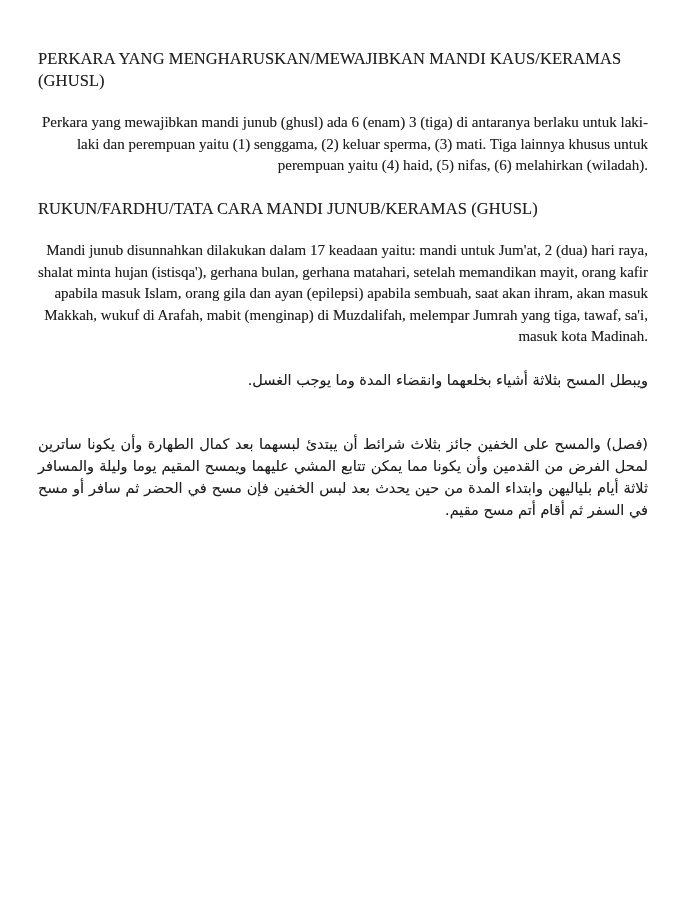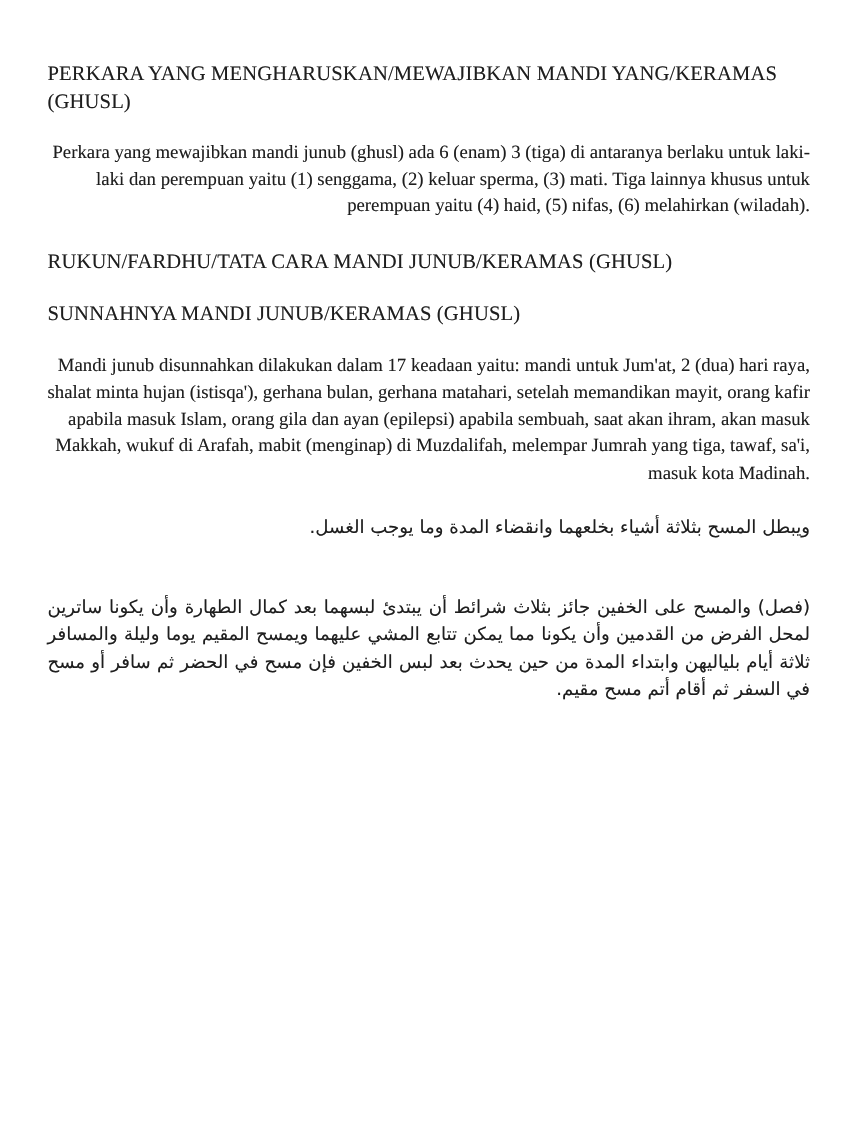--- a/index.html
+++ b/index.html
@@ -51,28 +51,27 @@
   .arabic.closing {
     text-align: right;
     margin: 0;
   }
 </style>
 </head>
 <body>
 
 <div class="page">
 
-  <div class="hd">PERKARA YANG MENGHARUSKAN/MEWAJIBKAN MANDI YANG/KERAMAS (GHUSL)</div>
+  <div class="hd">PERKARA YANG MENGHARUSKAN/MEWAJIBKAN MANDI KAUS/KERAMAS (GHUSL)</div>
 
   <p class="para">Perkara yang mewajibkan mandi junub (ghusl) ada 6 (enam) 3 (tiga) di antaranya berlaku untuk laki-laki dan perempuan yaitu (1) senggama, (2) keluar sperma, (3) mati. Tiga lainnya khusus untuk perempuan yaitu (4) haid, (5) nifas, (6) melahirkan (wiladah).</p>
 
   <div class="hd">RUKUN/FARDHU/TATA CARA MANDI JUNUB/KERAMAS (GHUSL)</div>
 
 
-  <div class="hd">SUNNAHNYA MANDI JUNUB/KERAMAS (GHUSL)</div>
 
 
 
   <p class="para">Mandi junub disunnahkan dilakukan dalam 17 keadaan yaitu: mandi untuk Jum'at, 2 (dua) hari raya, shalat minta hujan (istisqa'), gerhana bulan, gerhana matahari, setelah memandikan mayit, orang kafir apabila masuk Islam, orang gila dan ayan (epilepsi) apabila sembuah, saat akan ihram, akan masuk Makkah, wukuf di Arafah, mabit (menginap) di Muzdalifah, melempar Jumrah yang tiga, tawaf, sa'i, masuk kota Madinah.</p>
 
 
   <p class="arabic closing" dir="rtl">ويبطل المسح بثلاثة أشياء بخلعهما وانقضاء المدة وما يوجب الغسل.</p>
 
   <p class="arabic" dir="rtl">(فصل) والمسح على الخفين جائز بثلاث شرائط أن يبتدئ لبسهما بعد كمال الطهارة وأن يكونا ساترين لمحل الفرض من القدمين وأن يكونا مما يمكن تتابع المشي عليهما ويمسح المقيم يوما وليلة والمسافر ثلاثة أيام بلياليهن وابتداء المدة من حين يحدث بعد لبس الخفين فإن مسح في الحضر ثم سافر أو مسح في السفر ثم أقام أتم مسح مقيم.</p>
 

